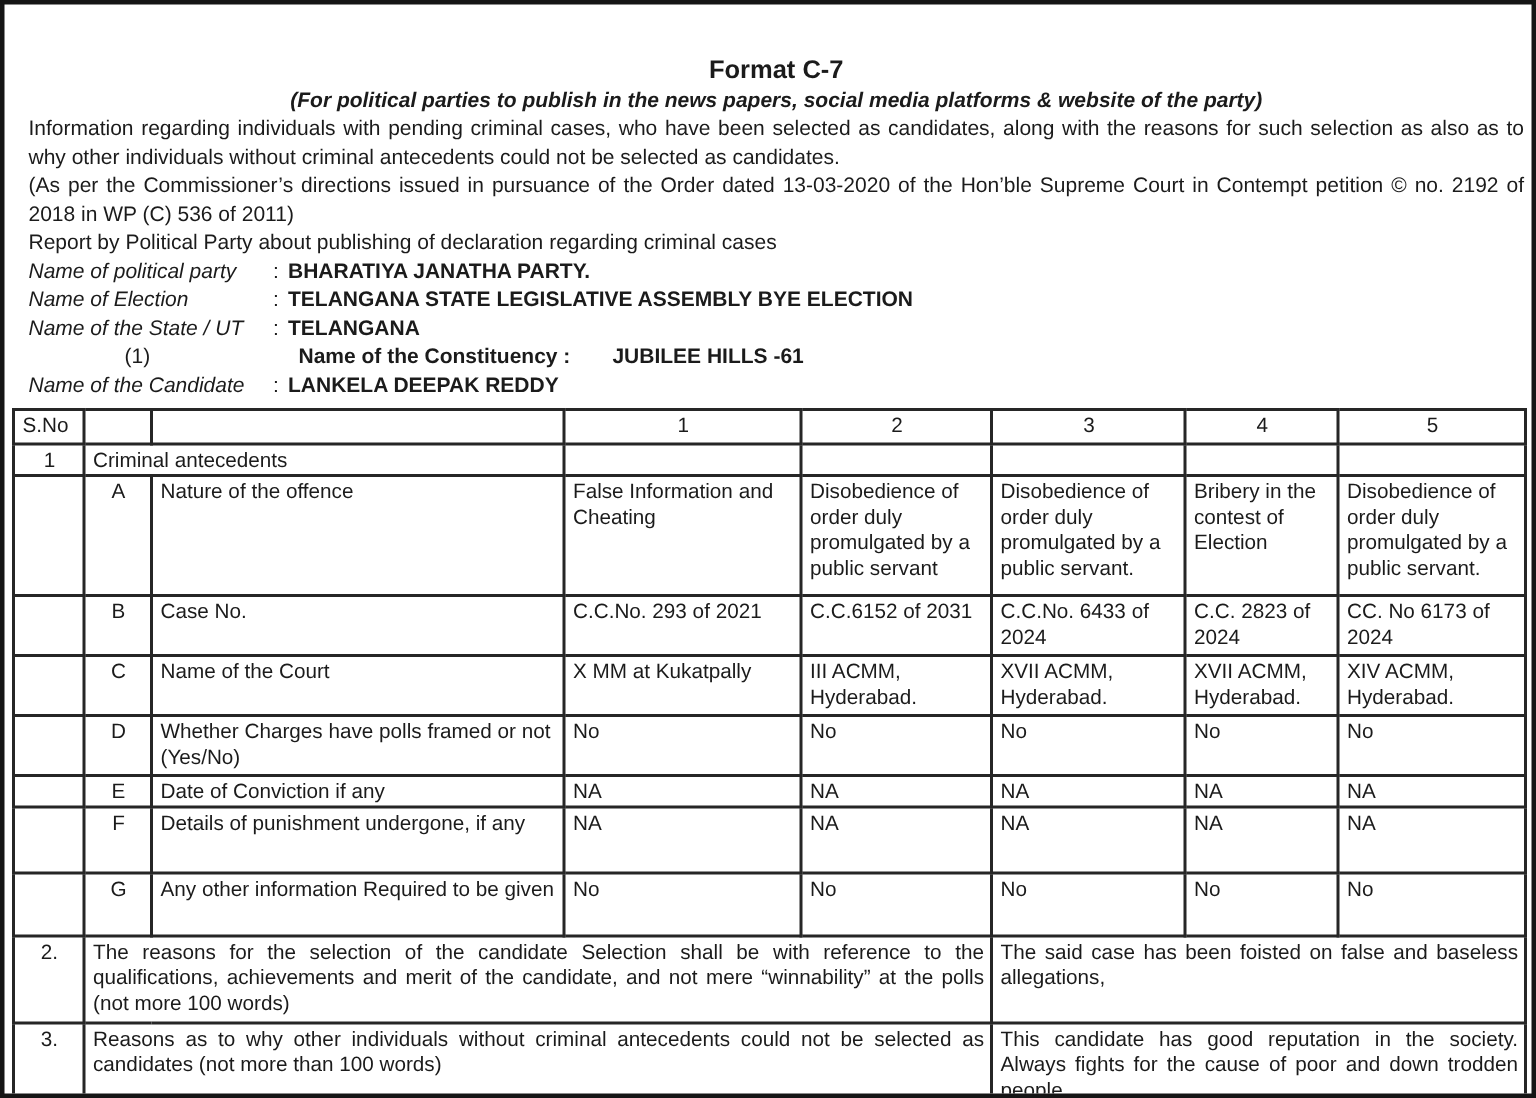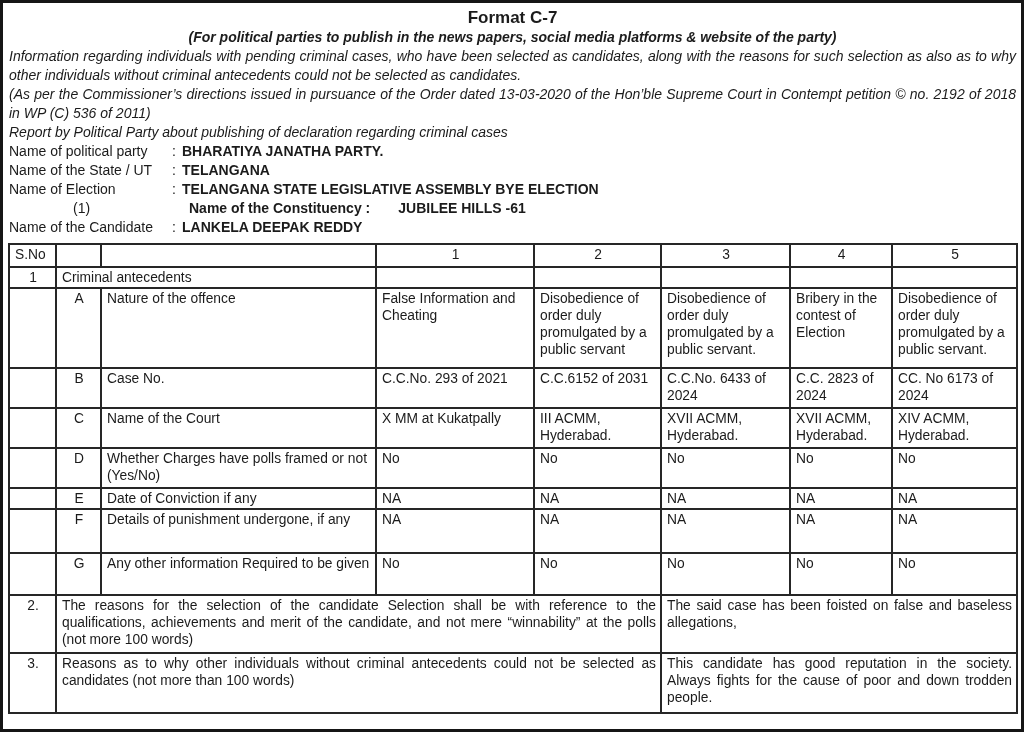--- a/index.html
+++ b/index.html
@@ -11,48 +11,48 @@
   }
   .page {
     position: relative;
     width: 1024px;
     height: 732px;
     background: #ffffff;
     border: 3px solid #151515;
     overflow: hidden;
   }
   .header-block {
-    padding: 5px 5px 0 6px;
+    padding: 5px 5px 0 16px;
+    margin-top: 29px;
   }
   .doc-title {
     text-align: center;
     font-weight: bold;
     font-size: 17px;
     line-height: 20px;
   }
   .doc-subtitle {
     text-align: center;
     font-weight: bold;
     font-style: italic;
     font-size: 14px;
     line-height: 19px;
   }
   .para {
     font-size: 14px;
     line-height: 19px;
     text-align: justify;
-    font-style: italic;
   }
   .para.no-just { text-align: left; }
   .field-line {
     font-size: 14px;
     line-height: 19px;
     white-space: nowrap;
   }
-  .f-label { display: inline-block; width: 163px; }
+  .f-label { display: inline-block; width: 163px; font-style: italic; }
   .f-colon { display: inline-block; width: 10px; }
   .f-value { font-weight: bold; text-align: right; }
   .const-line { font-size: 14px; line-height: 19px; white-space: nowrap; }
   .c-index { display: inline-block; margin-left: 64px; width: 116px; }
   .c-label { font-weight: bold; }
   .c-value { font-weight: bold; margin-left: 28px; }
 
   table.tbl {
     margin: 6px 5px 0 5px;
     width: 1008px;
@@ -91,24 +91,24 @@
     <div class="doc-title">Format C-7</div>
     <div class="doc-subtitle">(For political parties to publish in the news papers, social media platforms &amp; website of the party)</div>
     <p class="para">Information regarding individuals with pending criminal cases, who have been selected as candidates, along with the reasons for such selection as also as to why other individuals without criminal antecedents could not be selected as candidates.</p>
     <p class="para">(As per the Commissioner’s directions issued in pursuance of the Order dated 13-03-2020 of the Hon’ble Supreme Court in Contempt petition © no. 2192 of 2018 in WP (C) 536 of 2011)</p>
     <p class="para no-just">Report by Political Party about publishing of declaration regarding criminal cases</p>
 
     <div class="field-line">
       <span class="f-label">Name of political party</span><span class="f-colon">:</span><span class="f-value">BHARATIYA JANATHA PARTY.</span>
     </div>
     <div class="field-line">
+      <span class="f-label">Name of Election</span><span class="f-colon">:</span><span class="f-value">TELANGANA STATE LEGISLATIVE ASSEMBLY BYE ELECTION</span>
+    </div>
+    <div class="field-line">
       <span class="f-label">Name of the State / UT</span><span class="f-colon">:</span><span class="f-value">TELANGANA</span>
-    </div>
-    <div class="field-line">
-      <span class="f-label">Name of Election</span><span class="f-colon">:</span><span class="f-value">TELANGANA STATE LEGISLATIVE ASSEMBLY BYE ELECTION</span>
     </div>
     <div class="const-line">
       <span class="c-index">(1)</span><span class="c-label">Name of the Constituency :</span><span class="c-value">JUBILEE HILLS -61</span>
     </div>
     <div class="field-line">
       <span class="f-label">Name of the Candidate</span><span class="f-colon">:</span><span class="f-value">LANKELA DEEPAK REDDY</span>
     </div>
   </div>
 
   <table class="tbl">

